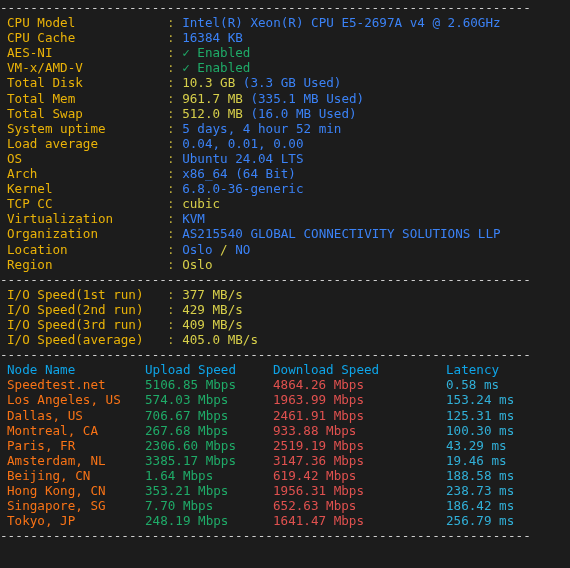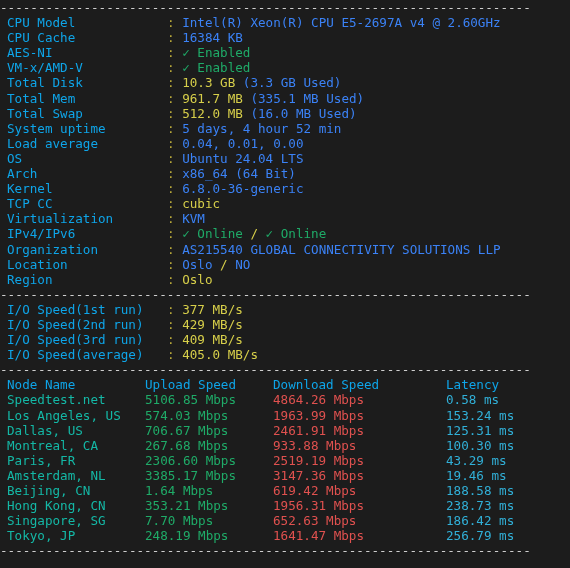--- a/index.html
+++ b/index.html
@@ -34,29 +34,29 @@
   .sep {
     white-space: pre;
     height: 15.1px;
     overflow: hidden;
     color: #cfcfcf;
     letter-spacing: 0px;
   }
   .pad-left { padding-left: 7px; }
 
   
-  .c-label   { color: #0ea5e9; }
+  .c-label   { color: #eab308; }
   .c-colon   { color: #b8a839; }
   .c-cyan    { color: #3b82f6; }
   .c-cyan2   { color: #31b0d8; }
   .c-yellow  { color: #d7cf4a; }
   .c-green   { color: #1fab68; }
   .c-red     { color: #e0514f; }
   .c-white   { color: #0ea5e9; }
-  .c-node    { color: #14b8a6; }
+  .c-node    { color: #f97316; }
   .c-slash   { color: #d7cf4a; }
 
   .row-kv .k { display: inline-block; width: 160px; }
   .row-io .k { display: inline-block; width: 160px; }
 
   .tbl-row { white-space: pre; height: 15.1px; overflow: hidden; }
   .col-node { display: inline-block; width: 138px; }
   .col-up   { display: inline-block; width: 128px; }
   .col-down { display: inline-block; width: 173px; }
   .col-lat  { display: inline-block; }
@@ -78,21 +78,20 @@
       <div class="line row-kv pad-left"><span class="k c-label">Total Disk</span><span class="c-colon">: </span><span class="c-yellow">10.3 GB </span><span class="c-cyan">(3.3 GB Used)</span></div>
       <div class="line row-kv pad-left"><span class="k c-label">Total Mem</span><span class="c-colon">: </span><span class="c-yellow">961.7 MB </span><span class="c-cyan">(335.1 MB Used)</span></div>
       <div class="line row-kv pad-left"><span class="k c-label">Total Swap</span><span class="c-colon">: </span><span class="c-yellow">512.0 MB </span><span class="c-cyan">(16.0 MB Used)</span></div>
       <div class="line row-kv pad-left"><span class="k c-label">System uptime</span><span class="c-colon">: </span><span class="c-cyan">5 days, 4 hour 52 min</span></div>
       <div class="line row-kv pad-left"><span class="k c-label">Load average</span><span class="c-colon">: </span><span class="c-cyan">0.04, 0.01, 0.00</span></div>
       <div class="line row-kv pad-left"><span class="k c-label">OS</span><span class="c-colon">: </span><span class="c-cyan">Ubuntu 24.04 LTS</span></div>
       <div class="line row-kv pad-left"><span class="k c-label">Arch</span><span class="c-colon">: </span><span class="c-cyan">x86_64 (64 Bit)</span></div>
       <div class="line row-kv pad-left"><span class="k c-label">Kernel</span><span class="c-colon">: </span><span class="c-cyan">6.8.0-36-generic</span></div>
       <div class="line row-kv pad-left"><span class="k c-label">TCP CC</span><span class="c-colon">: </span><span class="c-yellow">cubic</span></div>
       <div class="line row-kv pad-left"><span class="k c-label">Virtualization</span><span class="c-colon">: </span><span class="c-cyan">KVM</span></div>
-      <div class="line row-kv pad-left"><span class="k c-label">IPv4/IPv6</span><span class="c-colon">: </span><span class="check">✓ </span><span class="c-green">Online</span><span class="c-slash"> / </span><span class="check">✓ </span><span class="c-green">Online</span></div>
       <div class="line row-kv pad-left"><span class="k c-label">Organization</span><span class="c-colon">: </span><span class="c-cyan">AS215540 GLOBAL CONNECTIVITY SOLUTIONS LLP</span></div>
       <div class="line row-kv pad-left"><span class="k c-label">Location</span><span class="c-colon">: </span><span class="c-cyan">Oslo</span><span class="c-slash"> / </span><span class="c-cyan">NO</span></div>
       <div class="line row-kv pad-left"><span class="k c-label">Region</span><span class="c-colon">: </span><span class="c-yellow">Oslo</span></div>
     </div>
 
   <div class="sep">----------------------------------------------------------------------</div>
 
   <div id="ioblock">
       <div class="line row-io pad-left"><span class="k c-label">I/O Speed(1st run)</span><span class="c-colon">: </span><span class="c-yellow">377 MB/s</span></div>
       <div class="line row-io pad-left"><span class="k c-label">I/O Speed(2nd run)</span><span class="c-colon">: </span><span class="c-yellow">429 MB/s</span></div>

